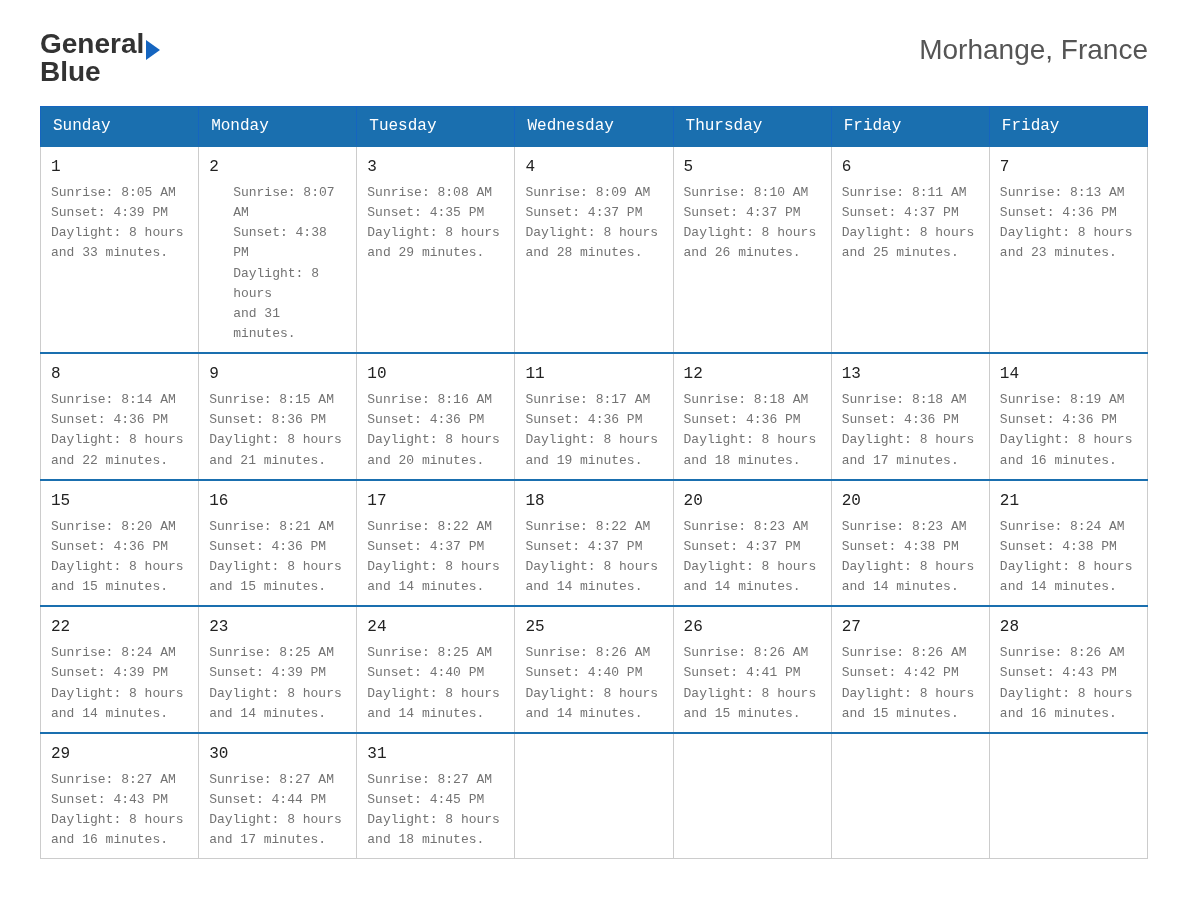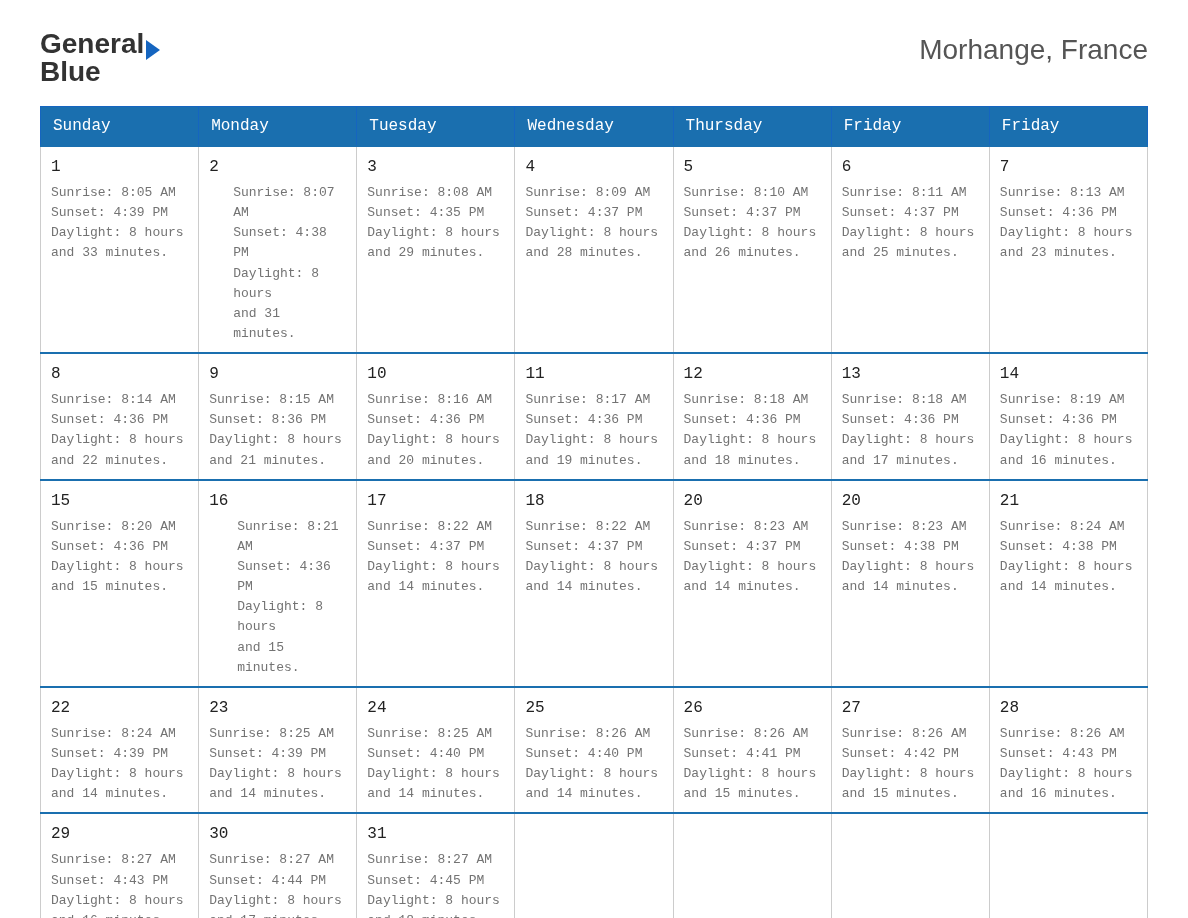--- a/index.html
+++ b/index.html
@@ -235,21 +235,21 @@
       <tr>
         <td>
           <span class="day-number">15</span>
           <div class="day-info" style="white-space: pre-line;">Sunrise: 8:20 AM
 Sunset: 4:36 PM
 Daylight: 8 hours
 and 15 minutes.</div>
         </td>
         <td>
           <span class="day-number">16</span>
-          <div class="day-info" style="white-space: pre-line; margin-left: 28px;">Sunrise: 8:21 AM
+          <div class="day-info" style="white-space: pre-line;">Sunrise: 8:21 AM
 Sunset: 4:36 PM
 Daylight: 8 hours
 and 15 minutes.</div>
         </td>
         <td>
           <span class="day-number">17</span>
           <div class="day-info" style="white-space: pre-line;">Sunrise: 8:22 AM
 Sunset: 4:37 PM
 Daylight: 8 hours
 and 14 minutes.</div>

